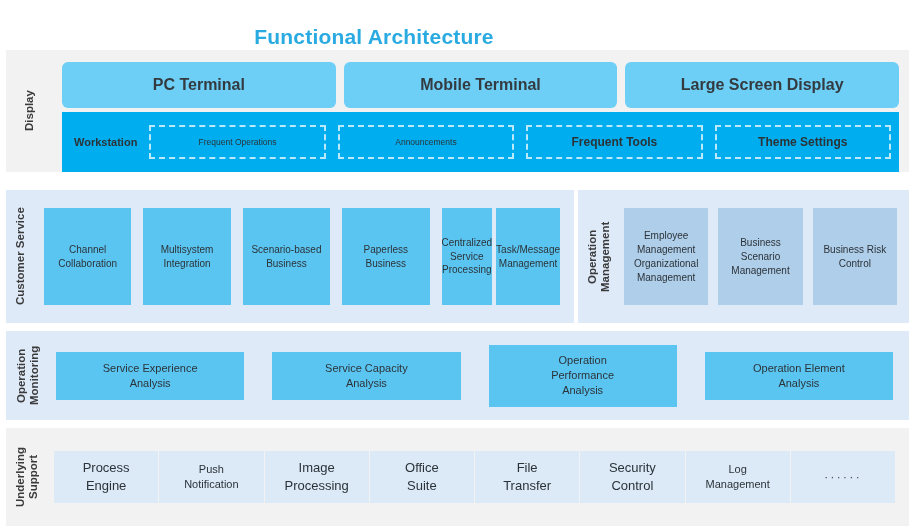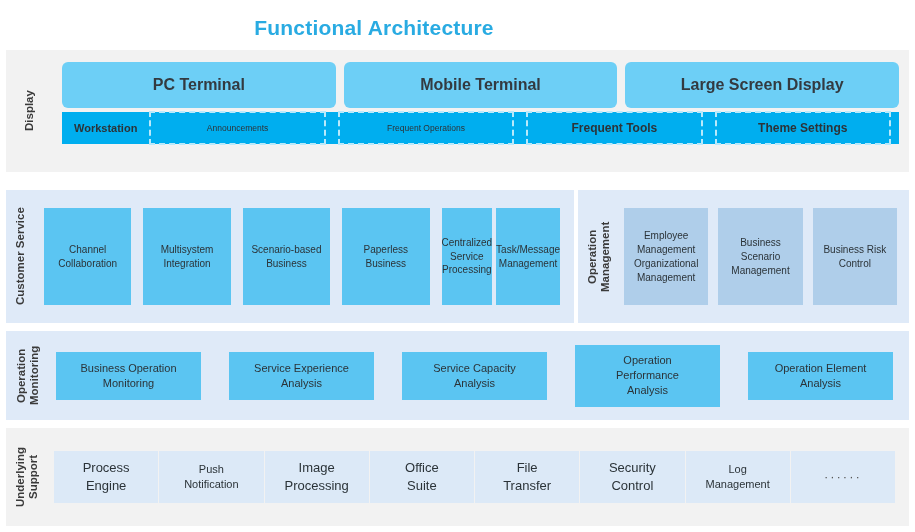--- a/index.html
+++ b/index.html
@@ -6,21 +6,21 @@
   html, body {
     width: 915px; height: 532px;
     background: #ffffff;
     font-family: "Liberation Sans", sans-serif;
     overflow: hidden;
   }
   .page { position: relative; width: 915px; height: 532px; }
 
   
   .title {
-    position: absolute; left: 0; top: 16px; width: 748px;
+    position: absolute; left: 0; top: 25px; width: 748px;
     text-align: center;
     font-size: 21px; font-weight: bold;
     color: #29ABE2;
     letter-spacing: .2px;
   }
 
   
   .band { position: absolute; display: flex; }
   .band-label {
     flex: 0 0 auto;
@@ -43,21 +43,21 @@
     display: flex; gap: 8px;
   }
   .terminal-btn {
     flex: 1 1 0;
     background: #6DCFF6;
     border-radius: 6px;
     display: flex; align-items: center; justify-content: center;
     font-size: 16px; font-weight: bold; color: #333a40;
   }
   .workstation-row {
-    position: absolute; left: 8px; top: 62px; right: 10px; height: 32px;
+    position: absolute; left: 8px; top: 62px; right: 10px; height: 60px;
     background: #00AEEF;
     display: flex; align-items: center;
     padding: 0 8px;
   }
   .workstation-label {
     flex: 0 0 auto;
     font-size: 11px; font-weight: bold; color: #2b3338;
     padding: 0 6px 0 4px; white-space: nowrap;
   }
   .ws-items { flex: 1 1 auto; display: flex; align-items: center; justify-content: space-between; gap: 12px; padding-left: 6px; }
@@ -153,22 +153,22 @@
 
       <div class="terminal-row">
         <div class="terminal-btn">PC Terminal</div>
         <div class="terminal-btn">Mobile Terminal</div>
         <div class="terminal-btn">Large Screen Display</div>
       </div>
 
       <div class="workstation-row">
         <div class="workstation-label">Workstation</div>
         <div class="ws-items">
+          <div class="ws-item sm">Frequent Operations</div>
           <div class="ws-item sm">Announcements</div>
-          <div class="ws-item sm">Frequent Operations</div>
           <div class="ws-item lg">Frequent Tools</div>
           <div class="ws-item lg">Theme Settings</div>
         </div>
       </div>
 
     </div>
   </div>
 
   <div class="band" id="cs-band">
     <div class="band-label">Customer Service</div>
@@ -203,22 +203,20 @@
 Management</div>
       <div class="om-box">Business Risk
 Control</div>
     </div>
   </div>
 
   <div class="band" id="mon-band">
     <div class="band-label">Operation
 Monitoring</div>
     <div class="mon-inner">
-      <div class="mon-box">Business Operation
-Monitoring</div>
       <div class="mon-box">Service Experience
 Analysis</div>
       <div class="mon-box">Service Capacity
 Analysis</div>
       <div class="mon-box tall">Operation
 Performance
 Analysis</div>
       <div class="mon-box">Operation Element
 Analysis</div>
     </div>

